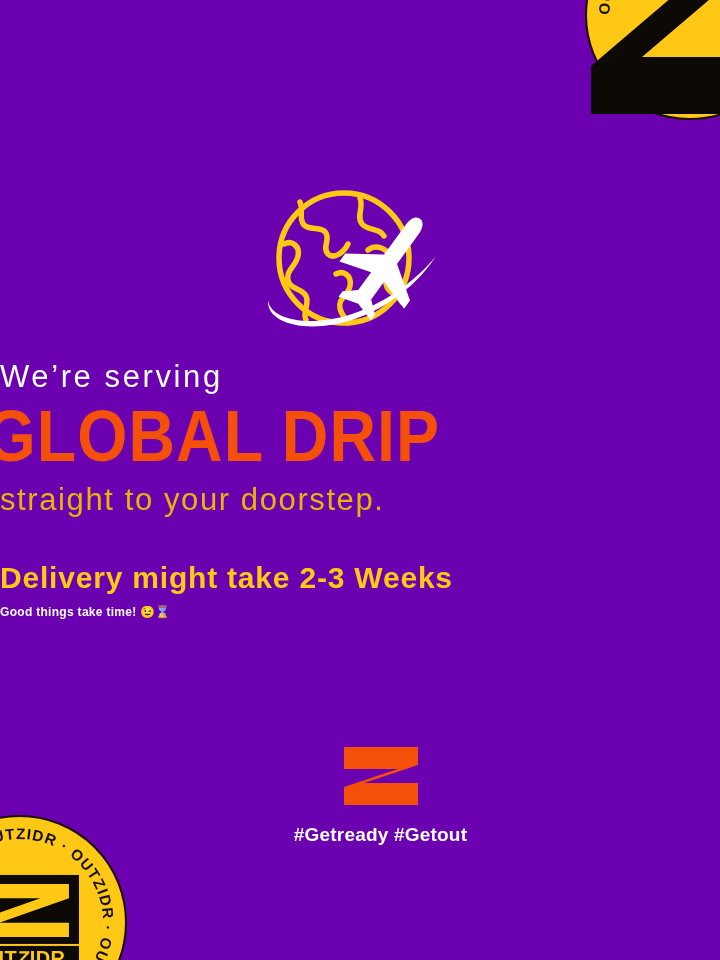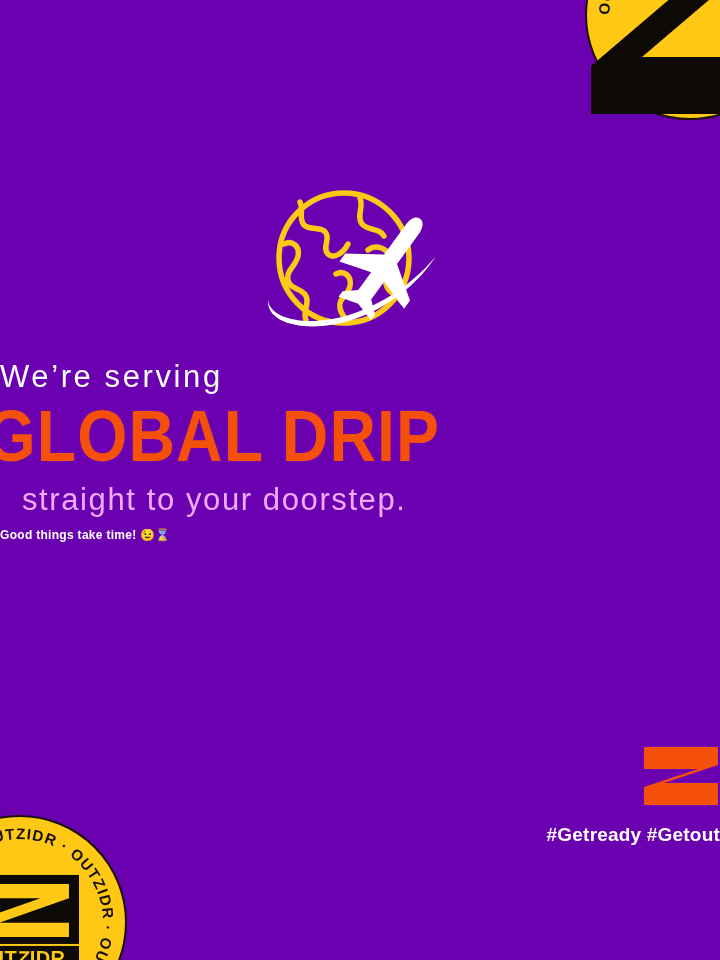--- a/index.html
+++ b/index.html
@@ -114,27 +114,26 @@
     color: #F5500A;
     font-size: 62px;
     font-weight: 900;
     letter-spacing: 1px;
     line-height: 1.05;
     margin-top: 10px;
     transform: scaleX(1.04) scaleY(1.16);
     font-stretch: condensed;
   }
   .line-doorstep {
-    color: #f0abfc;
+    color: #eab308;
     font-size: 31px;
     font-weight: 300;
     letter-spacing: 1.6px;
     line-height: 1.1;
     margin-top: 14px;
-    padding-left: 22px;
   }
   .line-delivery {
     color: #FFC814;
     font-size: 30px;
     font-weight: bold;
     letter-spacing: 0.8px;
     line-height: 1.1;
     margin-top: 44px;
   }
   .line-sub {
@@ -145,21 +144,21 @@
     line-height: 1.2;
     margin-top: 11px;
   }
 
   
   .footer {
     position: absolute;
     left: 16px;
     right: 0;
     top: 745px;
-    text-align: right;
+    text-align: center;
     margin-left: 25px;
   }
   .footer-z { display: inline-block; }
   .footer-z svg { display: block; }
   .footer-tag {
     color: #FFFFFF;
     font-size: 19px;
     font-weight: bold;
     letter-spacing: 0.2px;
     margin-top: 13px;
@@ -202,20 +201,21 @@
       <g transform="translate(152,18) rotate(36)" fill="#FFFFFF">
         <path d="M36,2 C41,2 44,7 44,16 L44,52 L76,74 L76,84 L44,74 L44,96 L56,106 L56,113 L36,107 L16,113 L16,106 L28,96 L28,74 L-4,84 L-4,74 L28,52 L28,16 C28,7 31,2 36,2 Z"></path>
       </g>
     </svg>
   </div>
 
   <div class="copy">
     <div class="line-serving">We’re serving</div>
     <div class="line-headline">GLOBAL DRIP</div>
     <div class="line-doorstep">straight to your doorstep.</div>
+    <div class="line-delivery">Delivery might take 2-3 Weeks</div>
     <div class="line-sub">Good things take time! 😉⌛</div>
   </div>
 
   <div class="footer">
     <div class="footer-z">
       <svg width="78" height="62" viewBox="0 0 78 62">
         <path d="M2,2 H76 V20 L22,38 H76 V60 H2 V42 L56,24 H2 Z" fill="#F5500A"></path>
       </svg>
     </div>
     <div class="footer-tag">#Getready #Getout</div>

